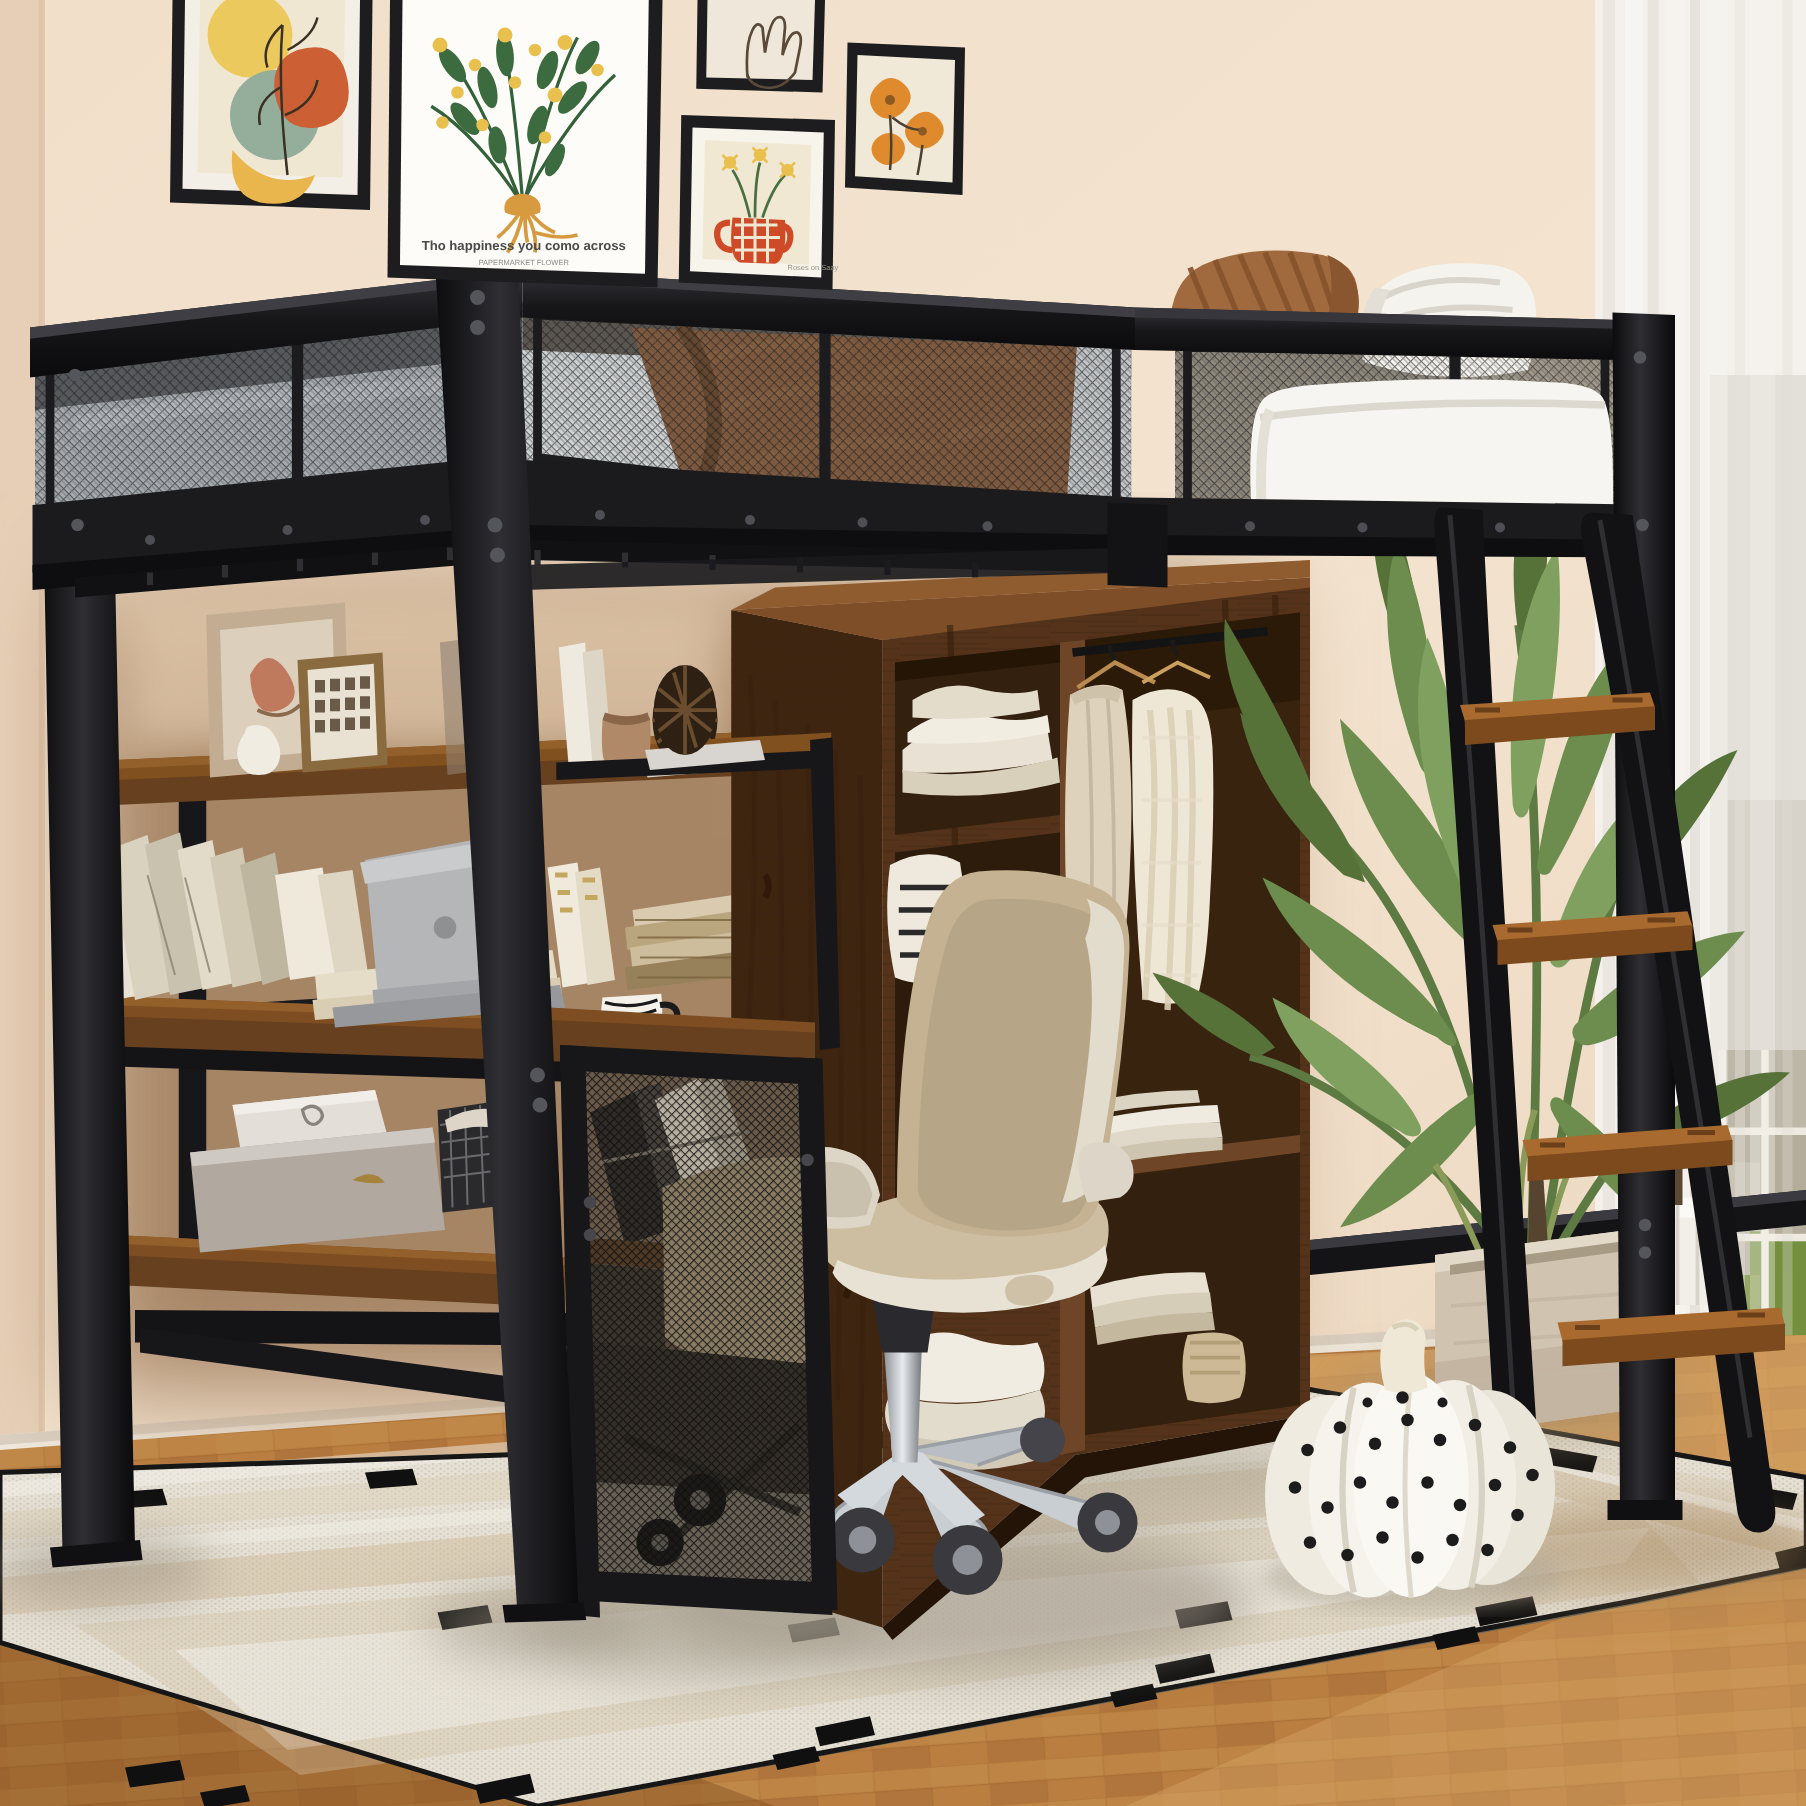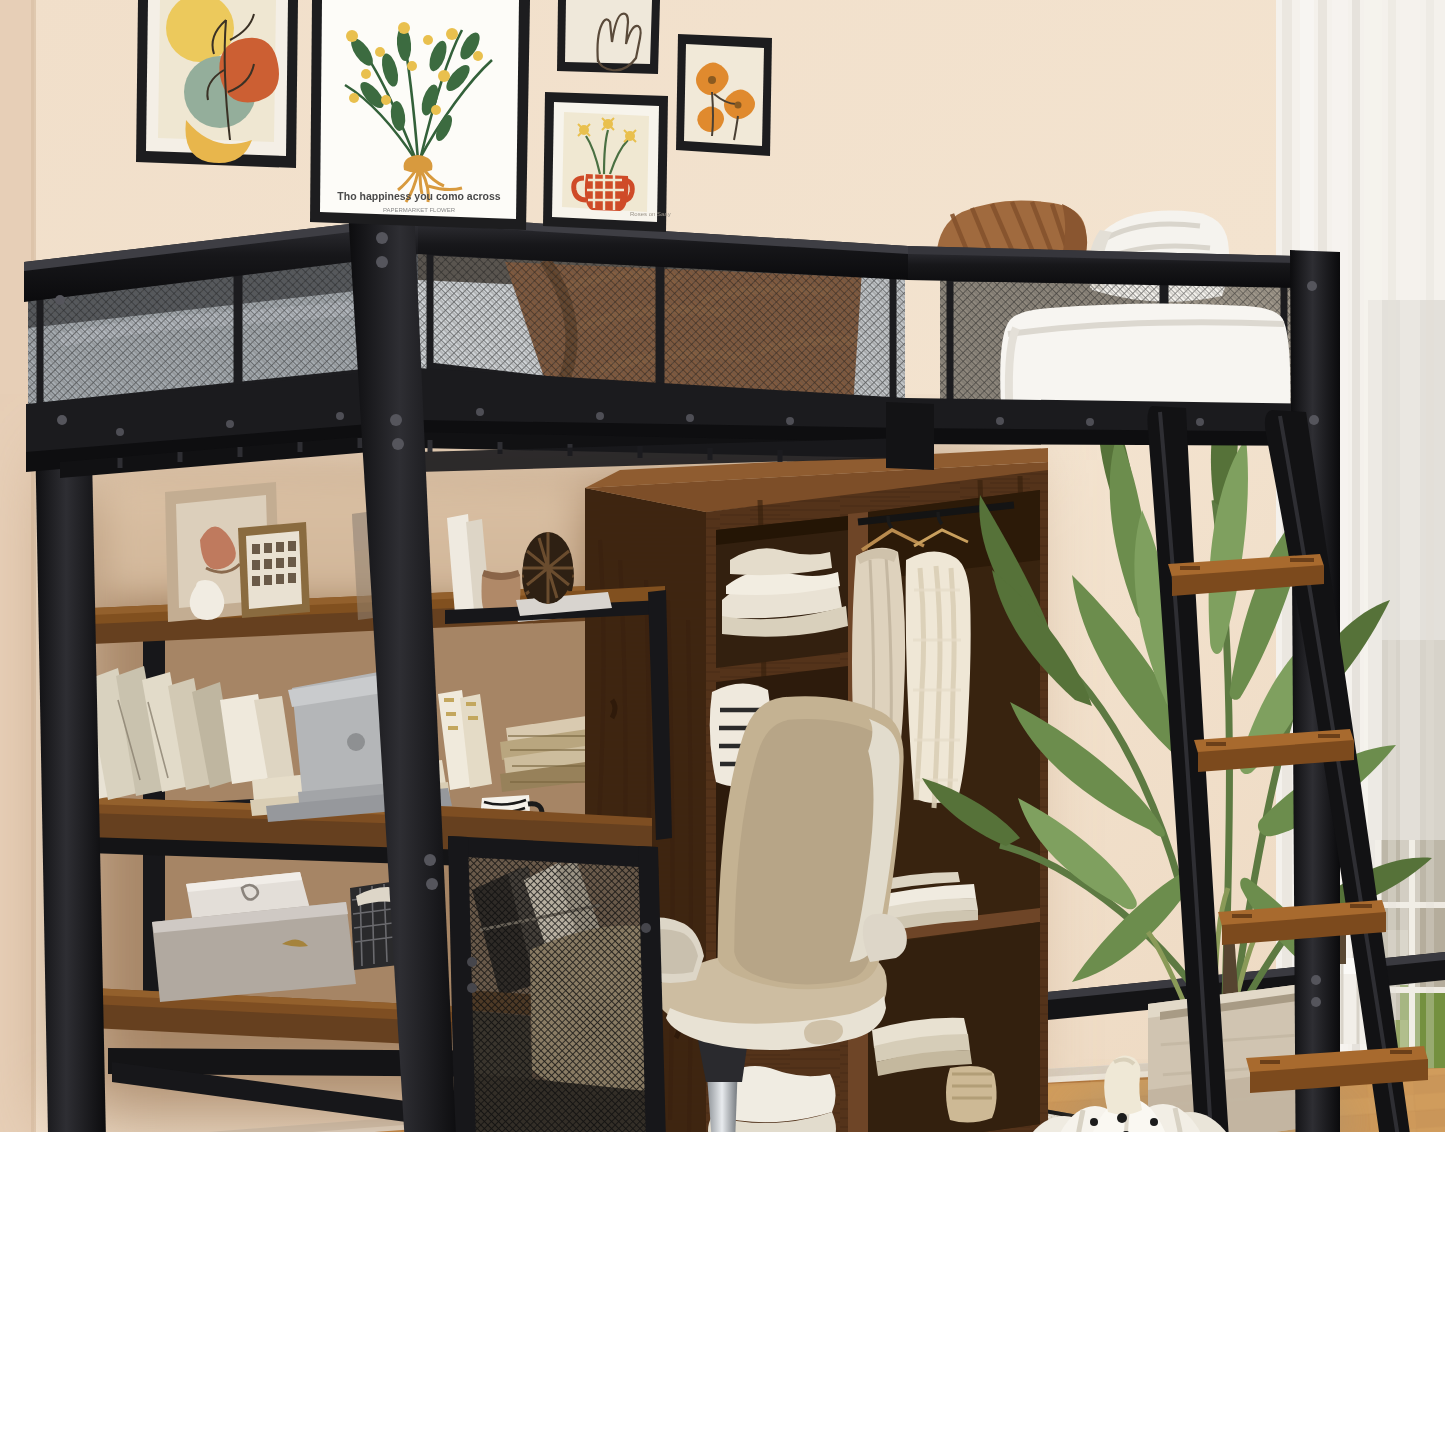--- a/index.html
+++ b/index.html
@@ -1,16 +1,16 @@
 <!DOCTYPE html>
 <html><head>
 <meta charset="utf-8">
 <style>
   html,body{margin:0;padding:0;background:#fff;font-family:"Liberation Sans",sans-serif;}
-  #scene{width:1445px;height:1132px;position:relative;overflow:hidden;}
+  #scene{width:1445px;height:1445px;position:relative;overflow:hidden;}
 </style>
 </head>
 <body>
 <div id="scene">
 <svg width="1445" height="1445" viewBox="0 0 1445 1445" xmlns="http://www.w3.org/2000/svg">
 <defs>
   <linearGradient id="wallg" x1="0" y1="0" x2="1" y2="1">
     <stop offset="0" stop-color="#f1dfca"></stop>
     <stop offset="0.55" stop-color="#f3e3cf"></stop>
     <stop offset="1" stop-color="#ecd7bf"></stop>

